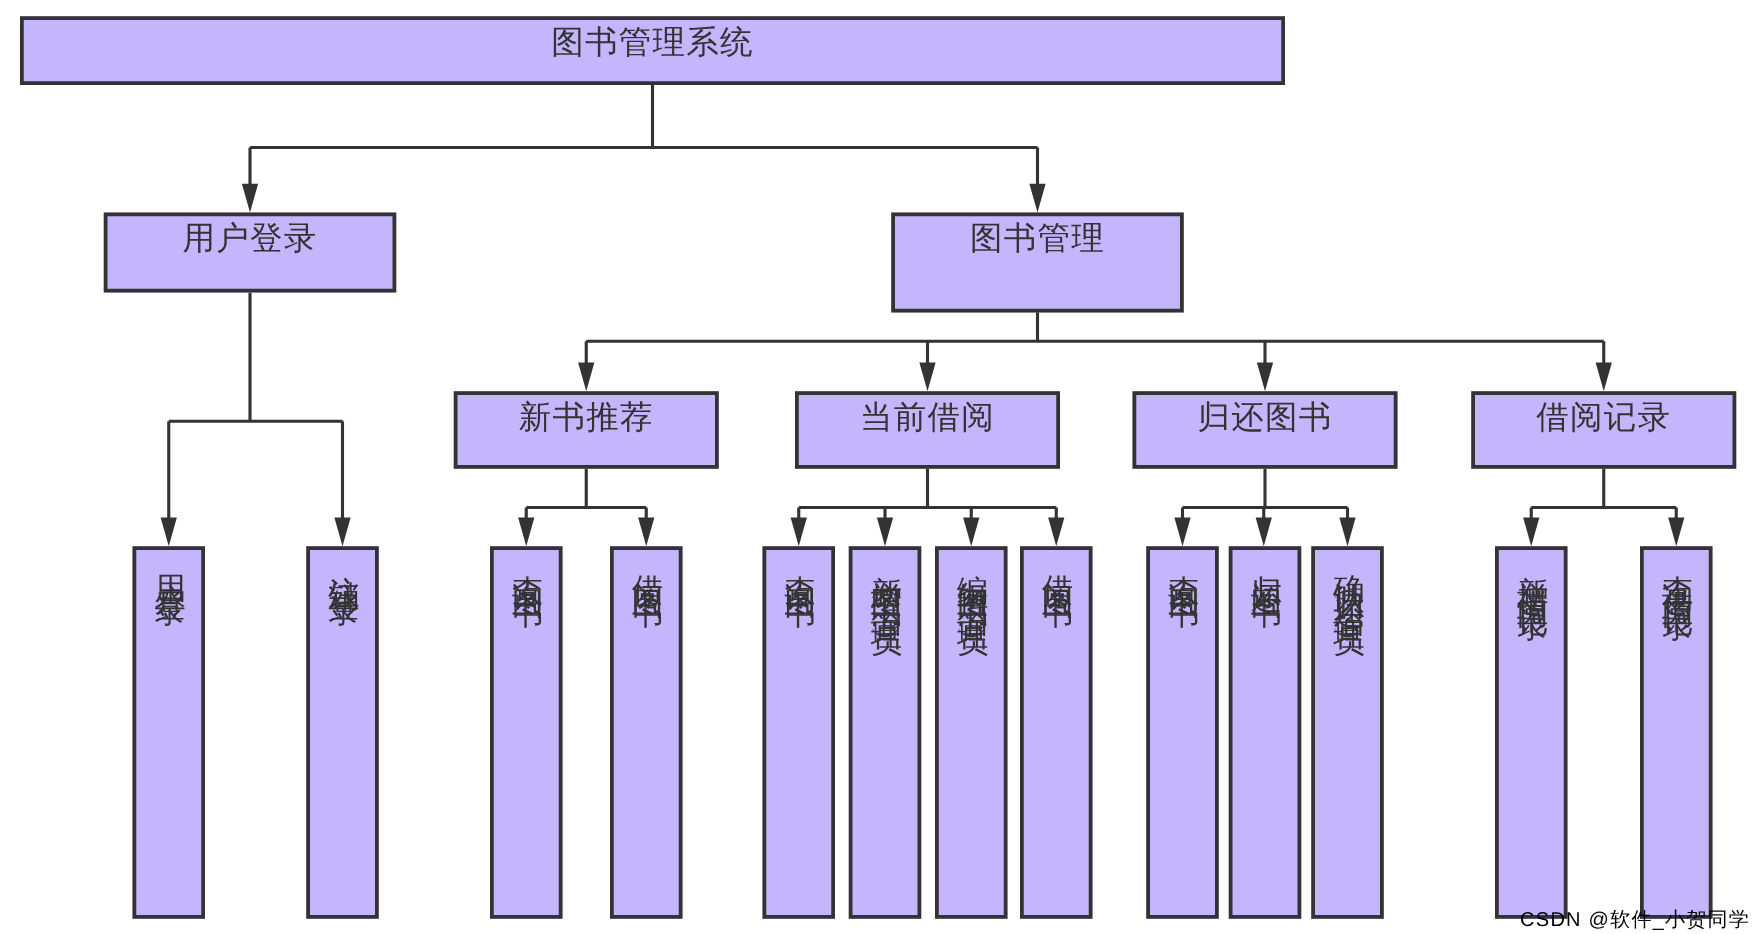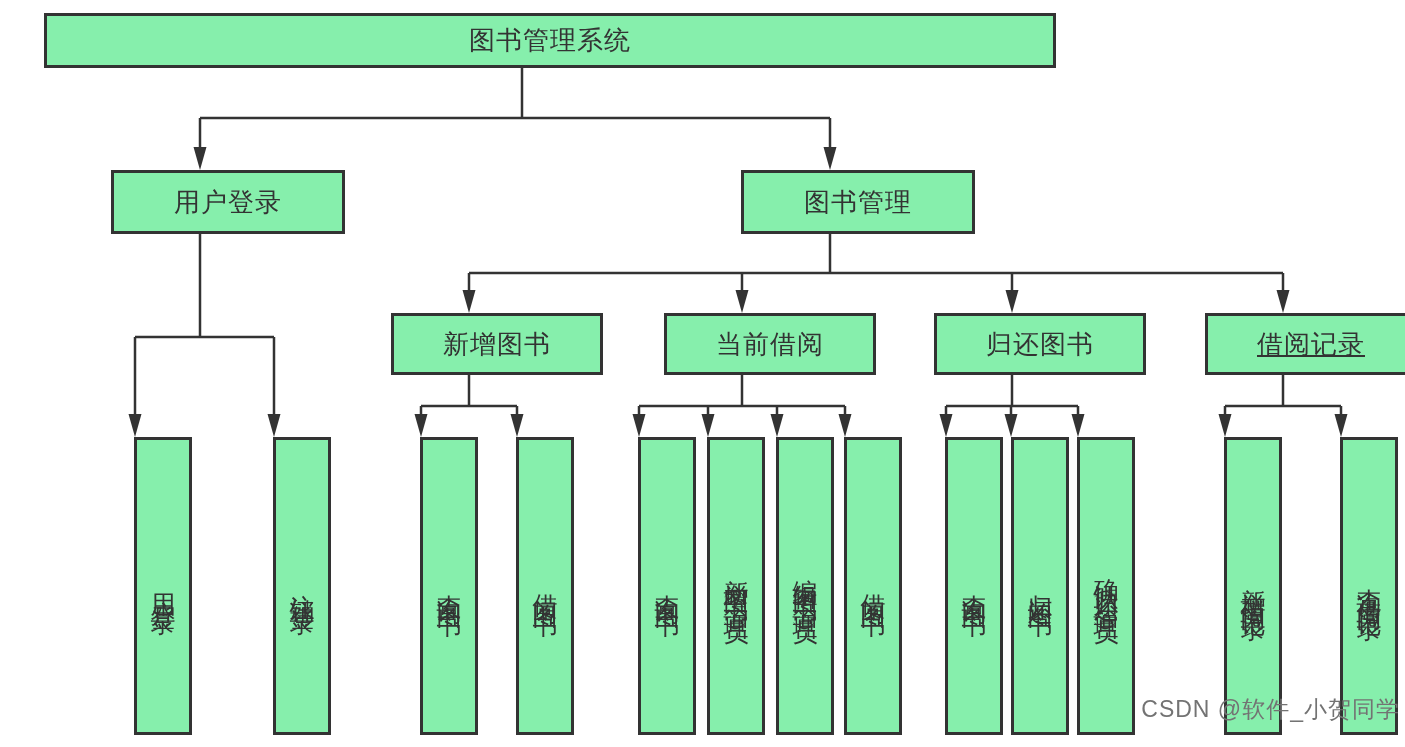--- a/index.html
+++ b/index.html
@@ -27,48 +27,47 @@
     fill: none;
   }
   svg.connectors polygon {
     fill: #333333;
     stroke: none;
   }
   .box {
     position: absolute;
     z-index: 2;
     box-sizing: border-box;
-    background: #86efac;
+    background: #c4b5fd;
     border: 3px solid #333333;
     color: #333333;
     display: flex;
-    align-items: center;
+    align-items: flex-start;
     justify-content: center;
     text-align: center;
-    margin-left: 28px;
   }
   .hbox {
     font-size: 26px;
     letter-spacing: 1px;
     white-space: nowrap;
   }
   .vbox .vtext {
     writing-mode: vertical-rl;
     text-orientation: mixed;
     font-size: 25px;
     line-height: 1;
     letter-spacing: 6px;
   }
   .watermark {
     position: absolute;
     z-index: 3;
     right: 5px;
-    bottom: 22px;
-    font-size: 23px;
-    color: #737373;
+    bottom: 0;
+    font-size: 16px;
+    color: #000000;
     letter-spacing: 1px;
     white-space: nowrap;
   }
 </style>
 </head>
 <body>
 
 <div class="canvas">
 
   <svg class="connectors" width="1405" height="747" viewBox="0 0 1405 747">
@@ -147,34 +146,34 @@
     </g>
   </svg>
 
   <div class="box hbox" style="left:16px; top:13px; width:1012px; height:55px;">
     <span>图书管理系统</span>
   </div>
 
   <div class="box hbox" style="left:83px; top:170px; width:234px; height:64px;">
     <span>用户登录</span>
   </div>
-  <div class="box hbox" style="left:713px; top:170px; width:234px; height:64px;">
+  <div class="box hbox" style="left:713px; top:170px; width:234px; height:80px;">
     <span>图书管理</span>
   </div>
 
   <div class="box hbox" style="left:363px; top:313px; width:212px; height:62px;">
-    <span>新增图书</span>
+    <span>新书推荐</span>
   </div>
   <div class="box hbox" style="left:636px; top:313px; width:212px; height:62px;">
     <span>当前借阅</span>
   </div>
   <div class="box hbox" style="left:906px; top:313px; width:212px; height:62px;">
     <span>归还图书</span>
   </div>
-  <div class="box hbox" style="left:1177px; top:313px; width:212px; height:62px;text-decoration:underline;">
+  <div class="box hbox" style="left:1177px; top:313px; width:212px; height:62px;">
     <span>借阅记录</span>
   </div>
 
   <div class="box vbox" style="left:106px; top:437px; width:58px; height:298px;">
     <span class="vtext">用户登录</span>
   </div>
   <div class="box vbox" style="left:245px; top:437px; width:58px; height:298px;">
     <span class="vtext">注销登录</span>
   </div>
 

